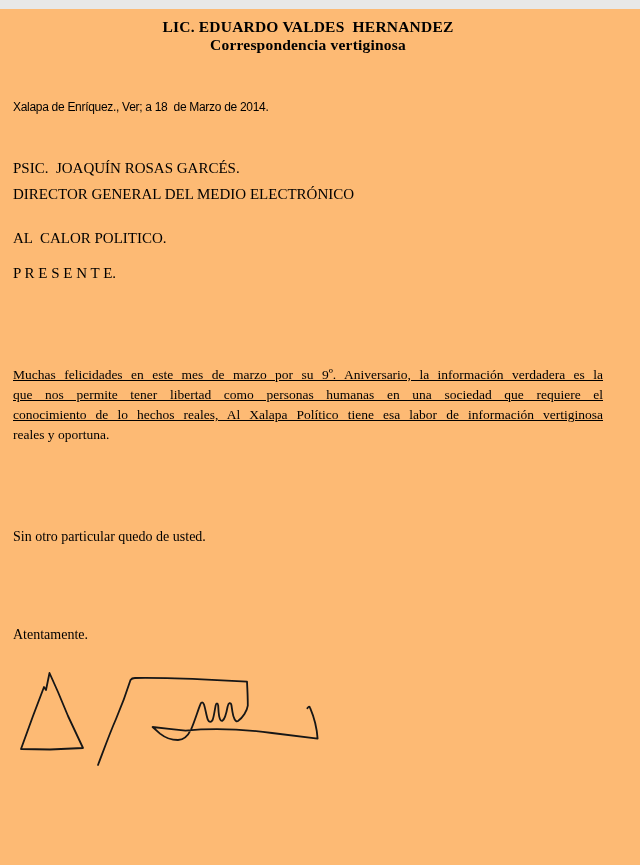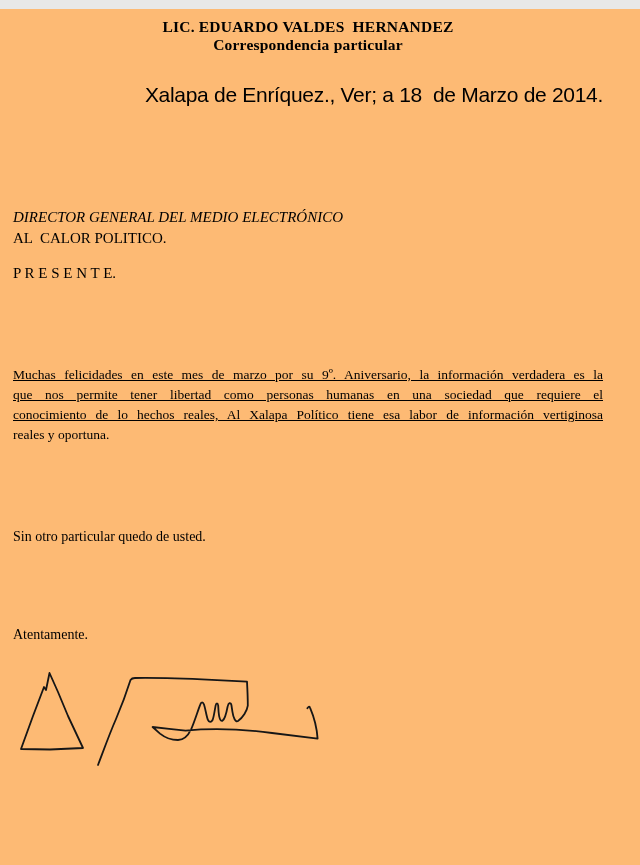--- a/index.html
+++ b/index.html
@@ -24,36 +24,35 @@
     font-weight: bold;
     font-size: 15.5px;
     line-height: 20px;
     letter-spacing: 0.2px;
   }
   .hdr1 { top: 8px; }
   .hdr2 { top: 26px; }
 
   
   .dateline {
-    top: 76px; left: 13px; width: 590px;
-    text-align: right;
+    top: 88px; left: 13px; width: 590px;
     font-family: "Liberation Sans", "DejaVu Sans", sans-serif;
-    font-size: 21px;
+    font-size: 12px;
     line-height: 20px;
     letter-spacing: -0.3px;
   }
 
   
   .rcpt {
     left: 13px; width: 590px;
     font-size: 15px;
     line-height: 20px;
   }
   .r1 { top: 149px; }
-  .r2 { top: 198px; font-style: italic; }
+  .r2 { top: 175px; }
   .r3 { top: 219px; }
   .r4 { top: 254px; }
 
   
   .body-block {
     top: 356px; left: 13px; width: 590px;
     font-size: 13.5px;
     line-height: 20px;
   }
   .bl { text-align: justify; text-align-last: justify; text-decoration: underline; }
@@ -80,24 +79,25 @@
     stroke-linejoin: round;
   }
 </style>
 </head>
 <body>
 
 <div class="page">
 
   <div class="abs hdr hdr1 pre">LIC. EDUARDO VALDES  HERNANDEZ</div>
 
-  <div class="abs hdr hdr2 pre">Correspondencia particular</div>
+  <div class="abs hdr hdr2 pre">Correspondencia vertiginosa</div>
 
   <div class="abs dateline pre">Xalapa de Enríquez., Ver; a 18  de Marzo de 2014.</div>
 
+  <div class="abs rcpt r1 pre">PSIC.  JOAQUÍN ROSAS GARCÉS.</div>
 
   <div class="abs rcpt r2 pre">DIRECTOR GENERAL DEL MEDIO ELECTRÓNICO</div>
 
   <div class="abs rcpt r3 pre">AL  CALOR POLITICO.</div>
 
   <div class="abs rcpt r4 pre">P R E S E N T E.</div>
 
   <div class="abs body-block">
     <div class="bl">Muchas felicidades en este mes de marzo por su 9º. Aniversario, la información verdadera es la</div>
     <div class="bl">que nos permite tener libertad como personas humanas en una sociedad que requiere el</div>

